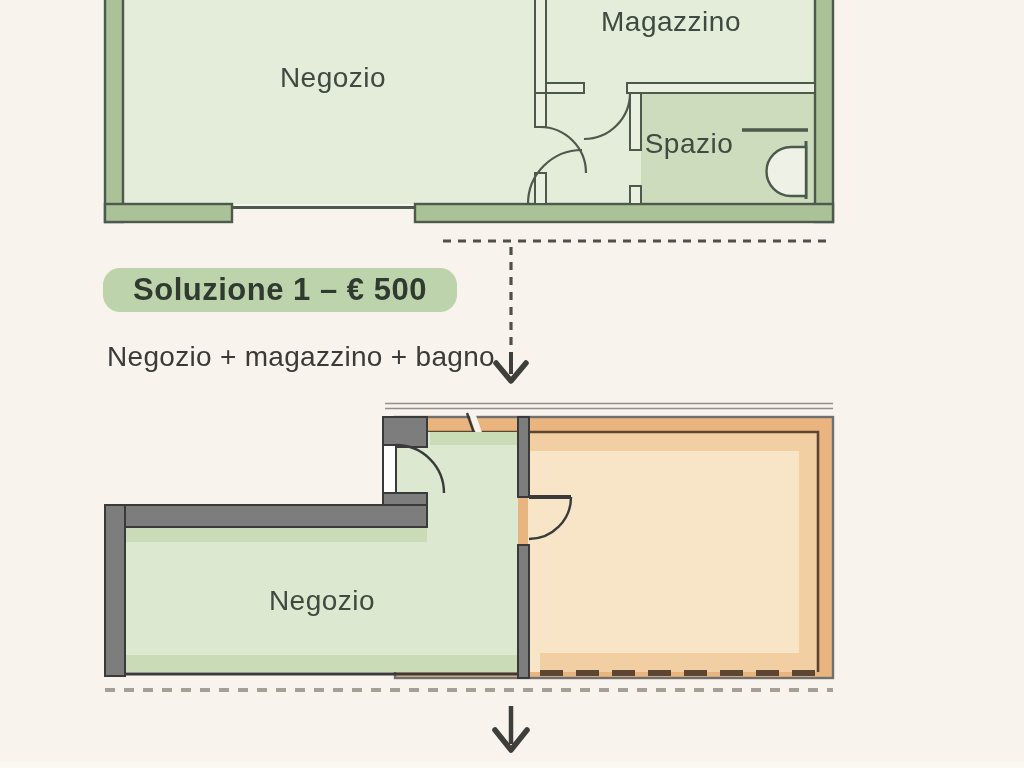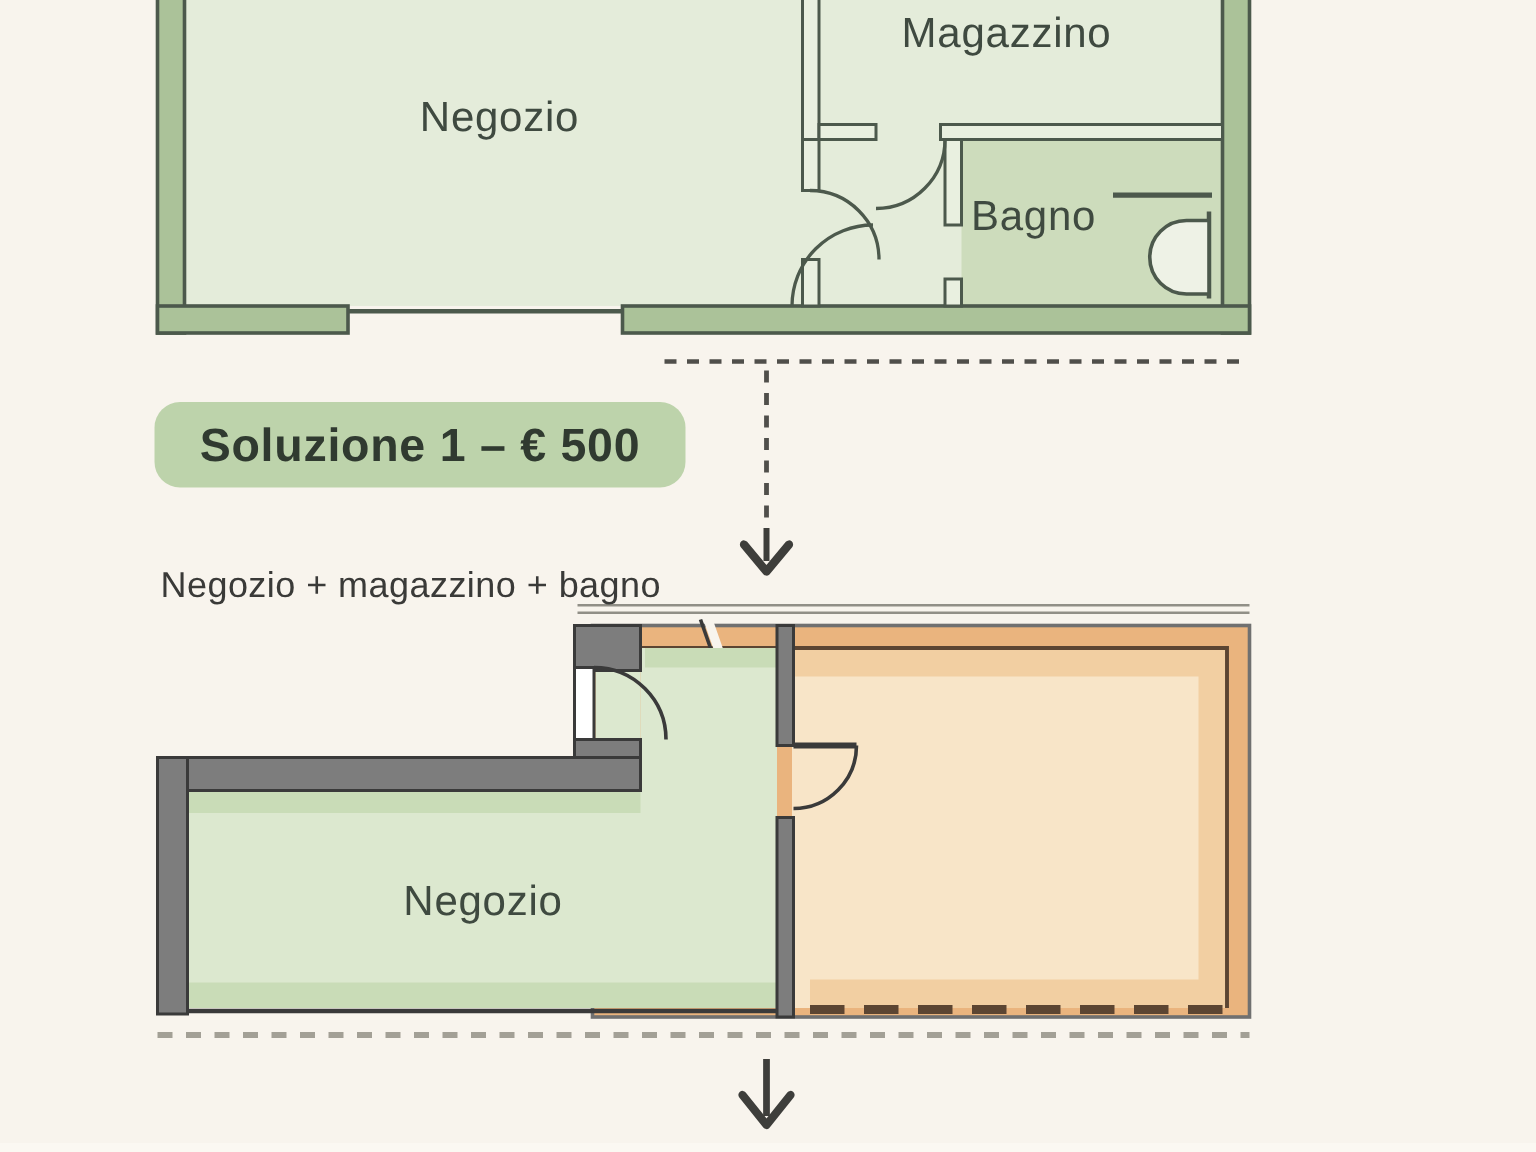--- a/index.html
+++ b/index.html
@@ -29,35 +29,34 @@
     text-align:center;
     white-space:pre-line;
     color:var(--c-label-green);
     letter-spacing:0.5px;
   }
   .room-label.orange{color:var(--c-label-orange);}
 
   .badge{
     position:absolute;
     left:103px;top:268px;
-    width:354px;height:57px;
+    width:354px;height:44px;
     border-radius:17px;
     background:var(--c-badge-bg);
     display:flex;align-items:center;justify-content:center;
     font-size:31px;font-weight:bold;
     color:var(--c-badge-text);
     letter-spacing:0.5px;
   }
   .subtitle{
     position:absolute;
     left:107px;top:341px;
-    font-size:24px;
+    font-size:28px;
     color:var(--c-subtitle);
     letter-spacing:0.3px;
-    margin-top:36px;
   }
   .bottom-strip{
     position:absolute;left:0;top:762px;width:1024px;height:6px;
     background:var(--c-bottom-strip);
   }
 </style>
 </head>
 <body>
 
 <div class="canvas">
@@ -142,21 +141,21 @@
 
     <g>
       <line x1="105" y1="690" x2="833" y2="690" stroke="var(--c-dash-light)" stroke-width="4" stroke-dasharray="10 9"></line>
       <line x1="511" y1="706" x2="511" y2="744" stroke="var(--c-arrow)" stroke-width="4.5"></line>
       <path d="M 495 730 L 511 750 L 527 730" fill="none" stroke="var(--c-arrow)" stroke-width="5.5" stroke-linecap="round" stroke-linejoin="round"></path>
     </g>
   </svg>
 
   <div class="room-label" style="left:333px;top:78px;">Negozio</div>
   <div class="room-label" style="left:671px;top:22px;text-align:center;">Magazzino</div>
-  <div class="room-label" style="left:689px;top:144px;">Bagno</div>
+  <div class="room-label" style="left:689px;top:144px;">Spazio</div>
 
   <div class="badge">Soluzione 1 – € 500</div>
   <div class="subtitle">Negozio + magazzino + bagno</div>
 
   <div class="room-label" style="left:322px;top:601px;">Negozio</div>
 
   <div class="bottom-strip"></div>
 </div>
 
 </body></html>

